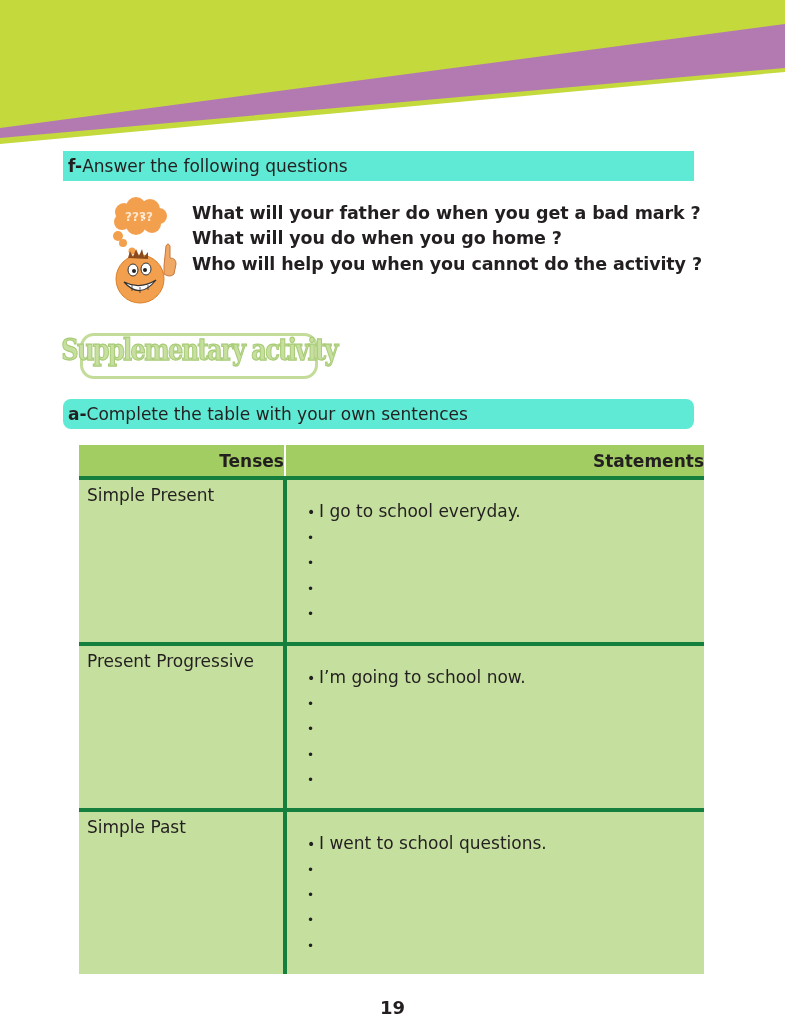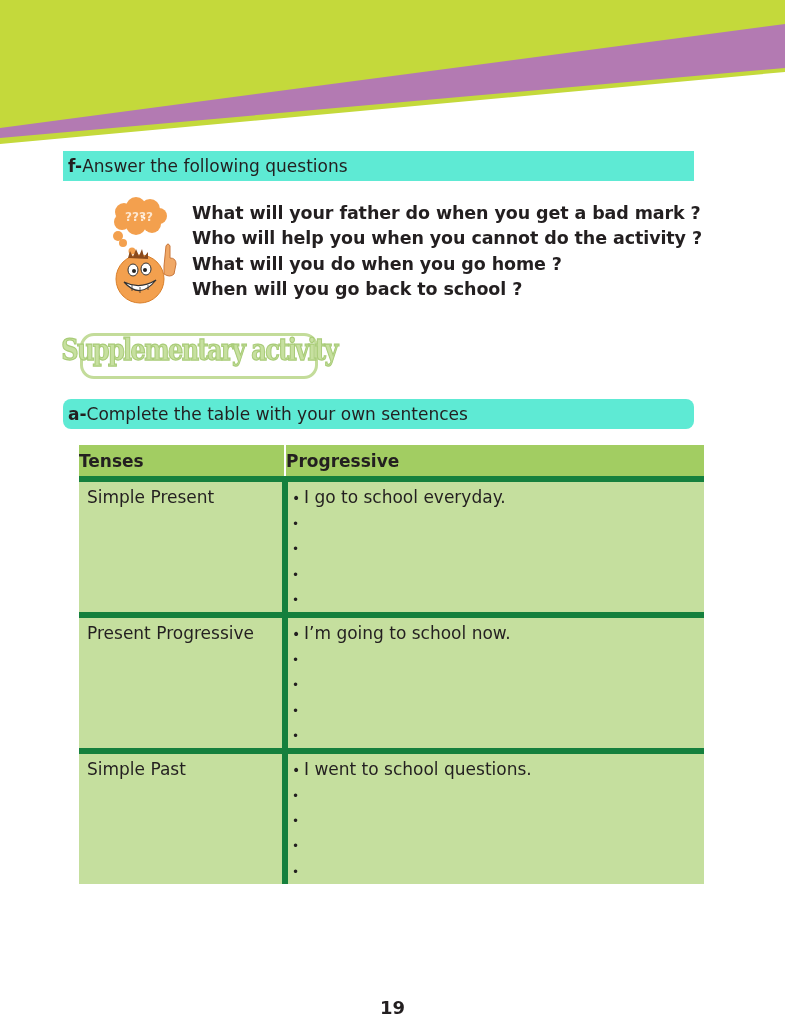--- a/index.html
+++ b/index.html
@@ -78,48 +78,48 @@
     position: absolute;
     left: 79px; top: 445px;
     width: 625px;
     border-collapse: collapse;
   }
   .tense-table th {
     background: #a2cd62;
     height: 31px;
     font-size: 17px;
     font-weight: bold;
-    text-align: left;
+    text-align: right;
     padding: 0;
     border: 2px solid #ffffff;
     border-top: none;
   }
   .tense-table th:first-child { border-left: none; }
   .tense-table th:last-child { border-right: none; }
   .tense-table td {
     background: #c5df9e;
     vertical-align: top;
     height: 123px;
     padding: 0;
-    border: 6px solid #15803d;
+    border: 4px solid #15803d;
     font-size: 17px;
   }
   .tense-table td:first-child { border-left: none; }
   .tense-table td:last-child { border-right: none; }
   .tense-table tr:last-child td { border-bottom: none; }
   .col-tense { width: 205px; }
   .tense-name {
     display: block;
     padding: 4px 0 0 8px;
     line-height: 22px;
     white-space: nowrap;
   }
   .stmt-list {
     list-style: none;
-    margin: 0;
+    margin: 16px;
     padding: 4px 0 0 4px;
   }
   .stmt-list li {
     height: 25.2px;
     line-height: 22px;
     white-space: nowrap;
   }
   .stmt-list li .dot {
     display: inline-block;
     width: 12px;
@@ -178,38 +178,37 @@
     <line x1="44" y1="89" x2="44" y2="95" stroke="#333" stroke-width="0.8"></line>
     <line x1="52" y1="91" x2="52" y2="97" stroke="#333" stroke-width="0.8"></line>
     <line x1="60" y1="89" x2="60" y2="94" stroke="#333" stroke-width="0.8"></line>
 
     <path d="M76 70 L78 50 Q80 46 82 50 L82 62 Q88 62 88 68 L86 78 Q82 82 76 78 Z" fill="#f0a866" stroke="#c9763a" stroke-width="1"></path>
   </svg>
 </div>
 
 <ul class="questions">
   <li>What will your father do when you get a bad mark ?</li>
+  <li>What will you do when you go home ?</li>
   <li>Who will help you when you cannot do the activity ?</li>
-  <li>What will you do when you go home ?</li>
-  <li>When will you go back to school ?</li>
 </ul>
 
 <div class="supp-banner">
   <span>Supplementary activity</span>
 </div>
 
 <div class="section-band band-a">
   <span class="letter">a-</span><span>Complete the table with your own sentences</span>
 </div>
 
 <table class="tense-table">
   <thead>
     <tr>
       <th class="col-tense">Tenses</th>
-      <th>Progressive</th>
+      <th>Statements</th>
     </tr>
   </thead>
   <tbody>
     <tr>
       <td>
           <span class="tense-name">Simple Present</span>
         </td>
       <td>
         <ul class="stmt-list">
           <li><span class="dot">•</span><span>I go to school everyday.</span></li>

